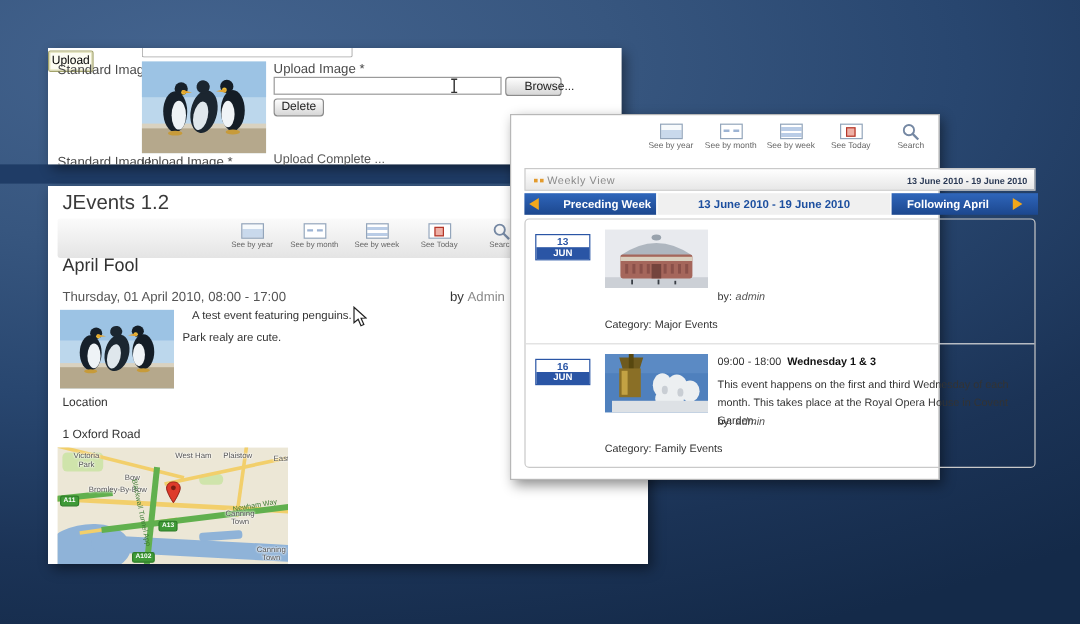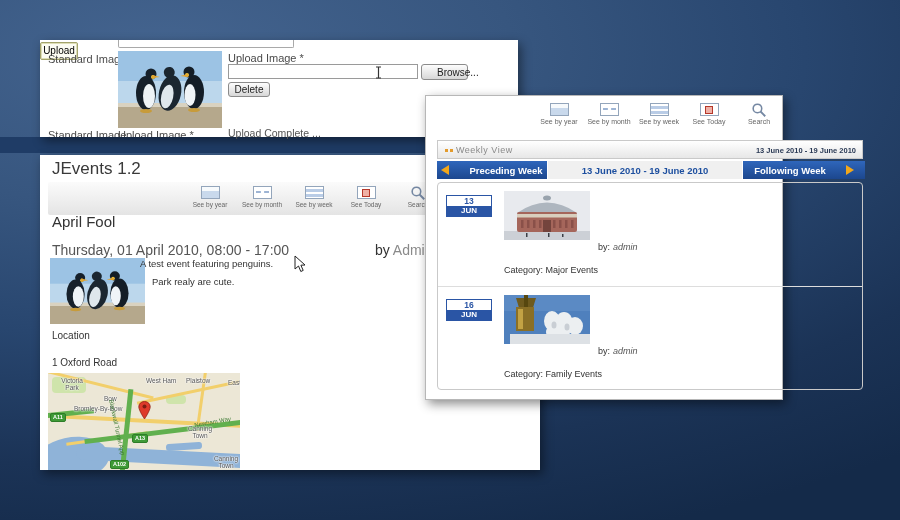--- a/index.html
+++ b/index.html
@@ -46,26 +46,26 @@
 
   
   .jevents-win{left:40px;top:155px;width:500px;height:315px;}
   .jev-title{position:absolute;left:12px;top:4px;margin:0;font-size:17px;font-weight:400;color:#3a3a3a;}
   .jev-toolbar{position:absolute;left:8px;top:27px;width:484px;height:33px;
     background:linear-gradient(#fbfbfb,#e4e4e4);border-radius:2px;}
   .jev-toolbar .tb-row{left:136px;top:4px;}
   .jev-toolbar .tb-item{width:52px;}
   .jev-toolbar .tb-label{font-size:6.5px;}
   .evt-h2{position:absolute;left:12px;top:58px;margin:0;font-size:15px;font-weight:400;color:#333;}
-  .meta-row{position:absolute;left:12px;top:87px;width:400px;font-size:14px;color:#555;}
+  .meta-row{position:absolute;left:12px;top:87px;width:400px;font-size:11px;color:#555;}
   .byline{position:absolute;left:323px;top:0;color:#333;}
   .byline .author{color:#8a8a8a;margin-left:3px;}
   .penguins2{left:10px;top:103px;width:95px;height:66px;}
   .jdesc{position:absolute;margin:0;font-size:9.5px;color:#333;}
-  .desc1{left:100px;top:103px;}
+  .desc1{left:120px;top:103px;}
   .desc2{left:112px;top:121px;}
   .cursor-arrow{position:absolute;left:254px;top:100px;width:12px;height:18px;}
   .loc-lbl{left:12px;top:175px;font-size:10px;color:#333;}
   .loc-addr{left:12px;top:202px;font-size:10px;color:#333;}
 
   
   .map{position:absolute;left:8px;top:218px;width:192px;height:97px;background:#ece7d6;overflow:hidden;cursor:grab;}
   .map div{position:absolute;}
   .park{background:#cfe4ab;border-radius:4px;}
   .park1{left:4px;top:4px;width:34px;height:16px;}
@@ -342,21 +342,21 @@
       <span class="wk-range">13 June 2010 - 19 June 2010</span>
     </div>
 
     <div class="wk-nav">
       <div class="nav-btn nav-prev">
         <span class="tri tri-left"></span>
         <span>Preceding Week</span>
       </div>
       <div class="nav-mid">13 June 2010 - 19 June 2010</div>
       <div class="nav-btn nav-next">
-        <span>Following Week</span>
+        <span>Following April</span>
         <span class="tri tri-right"></span>
       </div>
     </div>
 
     <div class="events-box">
 
       <article class="evt evt-1">
         <div class="badge">
           <div class="badge-day">13</div>
           <div class="badge-mon">JUN</div>
@@ -415,20 +415,26 @@
                 <ellipse cx="71" cy="31" rx="8" ry="9"></ellipse>
                 <ellipse cx="54" cy="37" rx="12" ry="8"></ellipse>
               </g>
             <g fill="#c9ced4">
                 <ellipse cx="50" cy="30" rx="2.5" ry="3.5"></ellipse>
                 <ellipse cx="63" cy="32" rx="2.5" ry="3.5"></ellipse>
               </g>
             <rect x="6" y="39" width="80" height="10" fill="#dde1e5"></rect>
           </svg>
         </div>
+        <div class="evt-text">
+          <div class="evt-line1">
+            <span class="evt-time">09:00 - 18:00</span><b class="evt-title">Wednesday 1 &amp; 3</b>
+          </div>
+          <div class="evt-desc">This event happens on the first and third Wednesday of each month. This takes place at the Royal Opera House in Covent Garden.</div>
+        </div>
         <div class="evt-by">
           <span>by:</span><span class="author">admin</span>
         </div>
         <div class="evt-cat">
           <span>Category:</span>
           <span>Family Events</span>
         </div>
       </article>
 
     </div>

